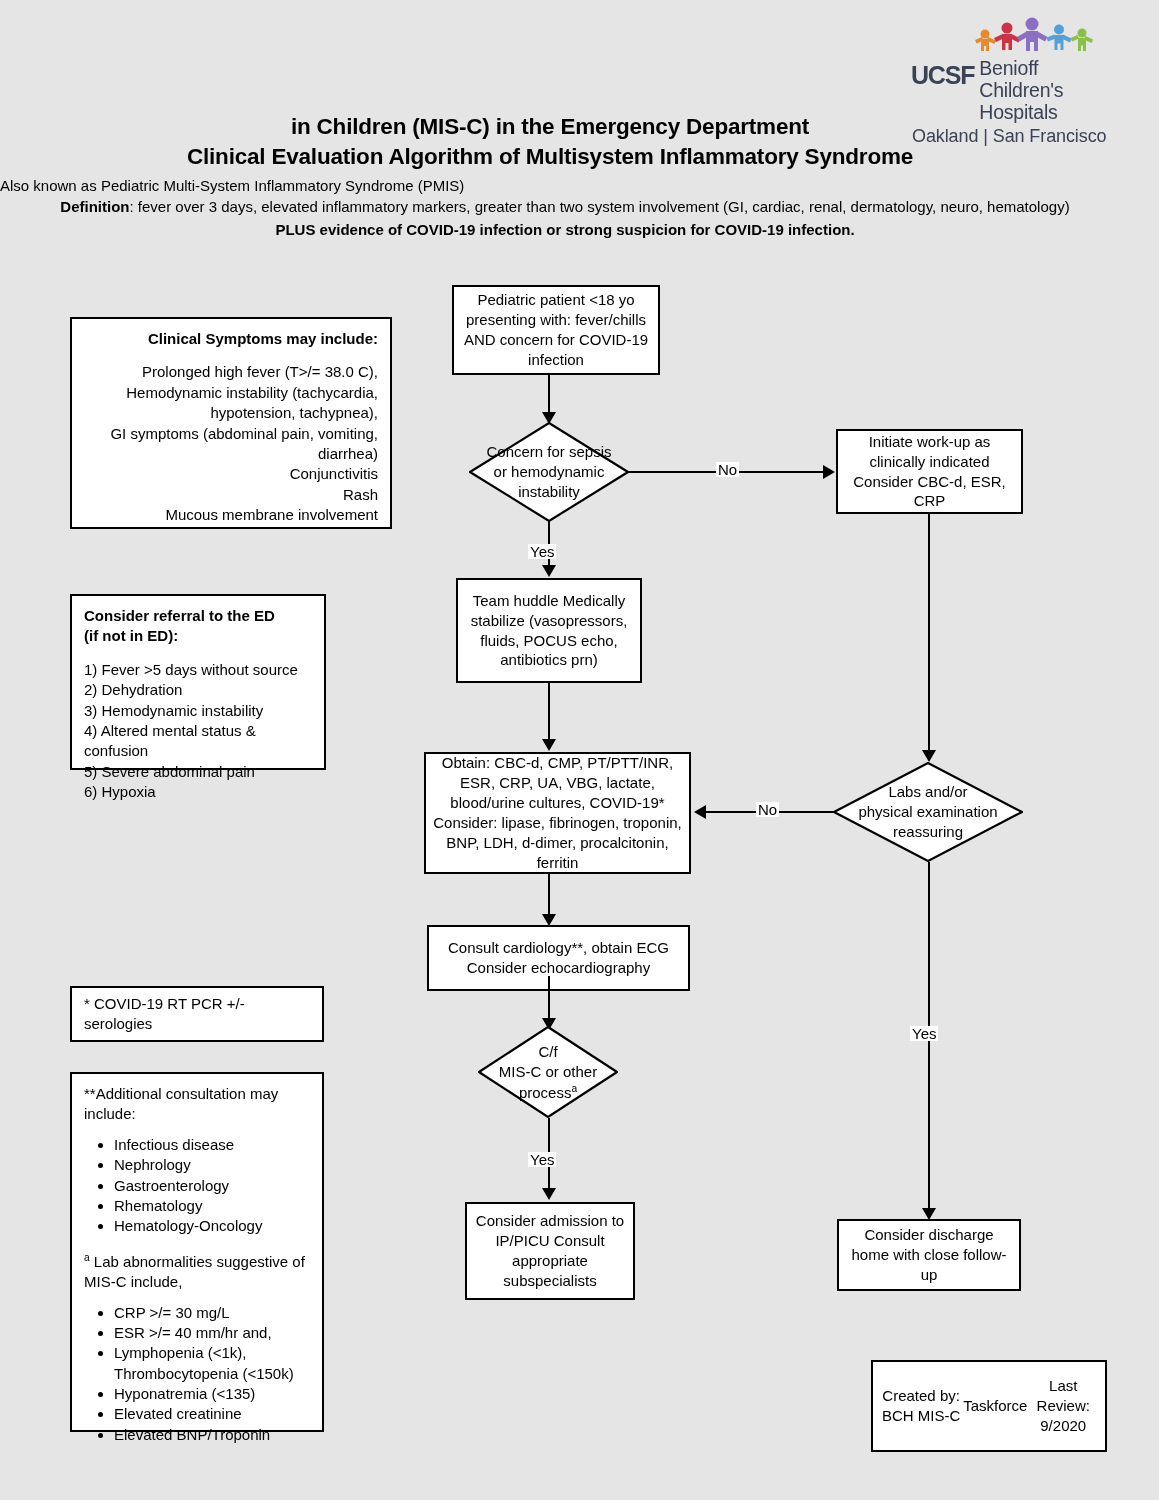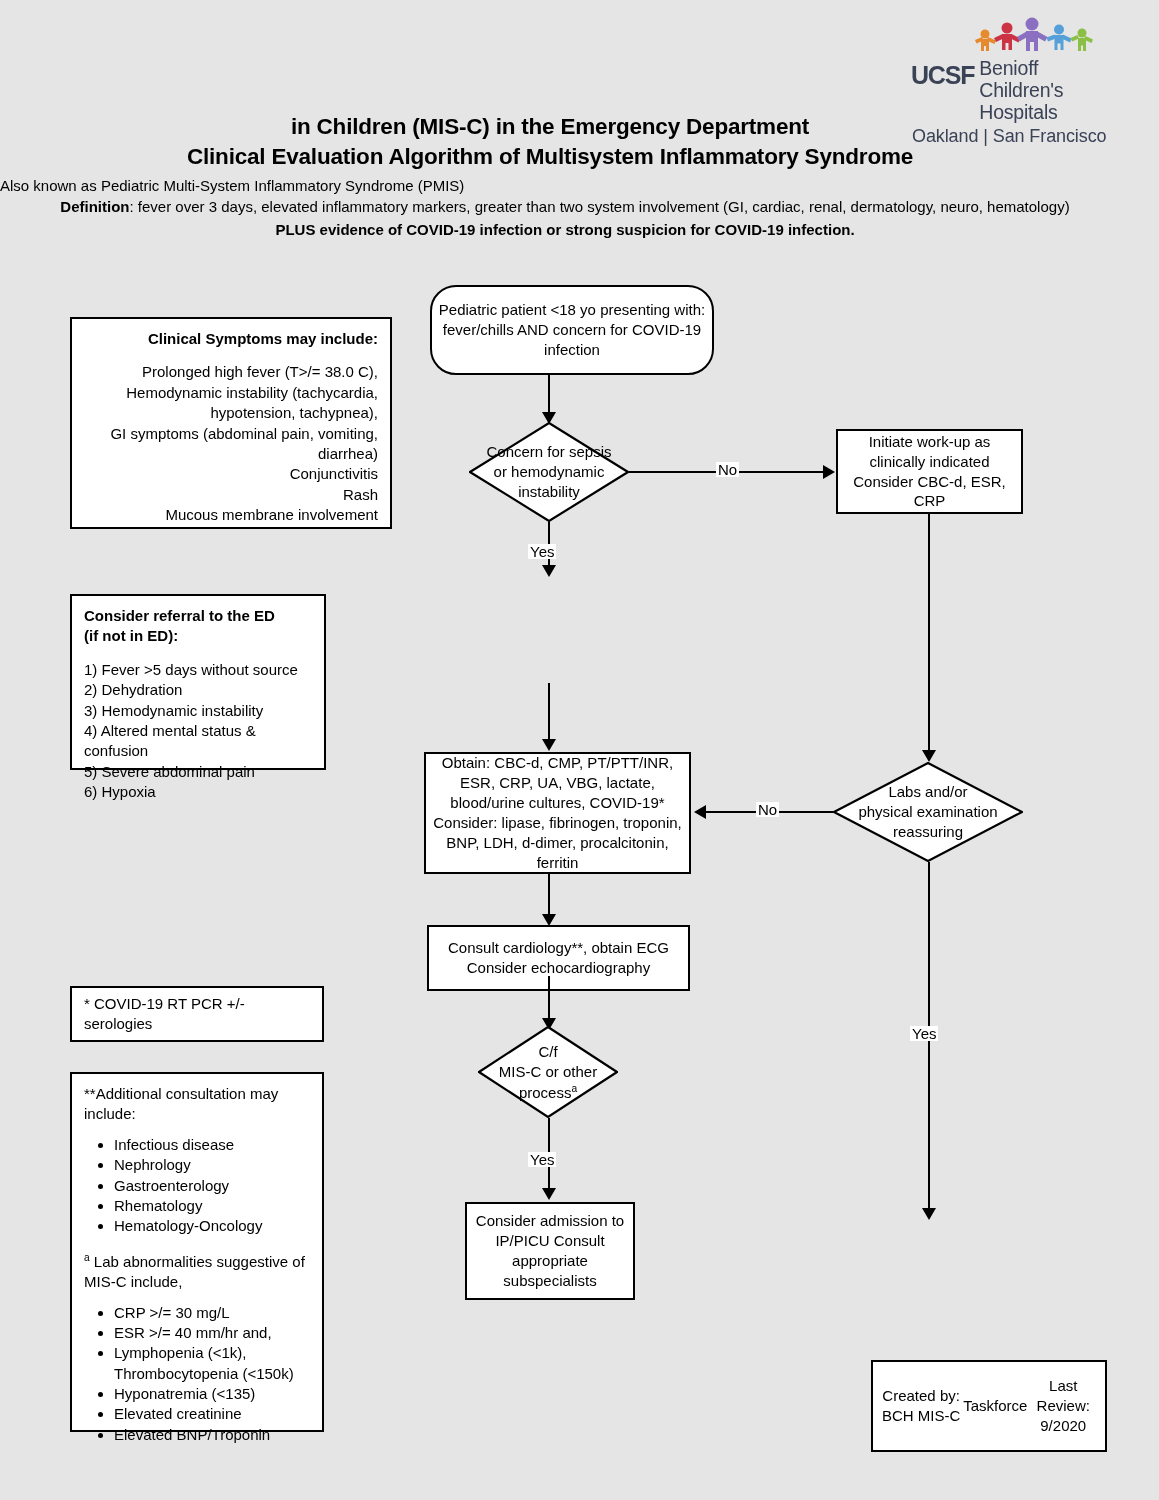--- a/index.html
+++ b/index.html
@@ -296,21 +296,21 @@
     <ul>
       <li>CRP &gt;/= 30 mg/L</li>
       <li>ESR &gt;/=  40 mm/hr and,</li>
       <li>Lymphopenia (&lt;1k), Thrombocytopenia (&lt;150k)</li>
       <li>Hyponatremia (&lt;135)</li>
       <li>Elevated creatinine</li>
       <li>Elevated BNP/Troponin</li>
     </ul>
   </div>
 
-  <div class="node" style="left:430px; top:285px; width:284px; height:90px;border-radius:26px;">Pediatric patient &lt;18 yo presenting with:  fever/chills AND concern for COVID-19 infection</div>
+  <div class="node" style="left:452px; top:285px; width:208px; height:90px;">Pediatric patient &lt;18 yo presenting with:  fever/chills AND concern for COVID-19 infection</div>
 
   <div class="vline" style="left:548px; top:375px; height:40px;"></div>
   <div class="arrow-d" style="left:542px; top:412px;"></div>
 
   <div class="diamond" style="left:469px; top:422px; width:160px; height:100px;">
     <svg class="shape" viewBox="0 0 160 100" preserveAspectRatio="none">
       <polygon points="80,1 159,50 80,99 1,50" fill="#fff" stroke="#000" stroke-width="2.2"></polygon>
     </svg>
     <div class="dlabel">
       <div>Concern for sepsis</div>
@@ -322,20 +322,21 @@
   <div class="hline" style="left:629px; top:471px; width:196px;"></div>
   <div class="arrow-r" style="left:823px; top:465px;"></div>
   <div class="edge-label" style="left:716px; top:462px;">No</div>
 
   <div class="node" style="left:836px; top:429px; width:187px; height:85px;">Initiate work-up as clinically indicated Consider CBC-d, ESR, CRP</div>
 
   <div class="vline" style="left:548px; top:522px; height:45px;"></div>
   <div class="arrow-d" style="left:542px; top:565px;"></div>
   <div class="edge-label" style="left:528px; top:544px;">Yes</div>
 
+  <div class="node" style="left:456px; top:578px; width:186px; height:105px;">Team huddle Medically stabilize (vasopressors, fluids, POCUS echo, antibiotics prn)</div>
 
   <div class="vline" style="left:548px; top:683px; height:58px;"></div>
   <div class="arrow-d" style="left:542px; top:739px;"></div>
 
   <div class="node" style="left:424px; top:752px; width:267px; height:122px;">Obtain:  CBC-d, CMP, PT/PTT/INR, ESR, CRP, UA, VBG, lactate, blood/urine cultures, COVID-19* Consider: lipase, fibrinogen, troponin, BNP, LDH, d-dimer, procalcitonin, ferritin</div>
 
   <div class="vline" style="left:928px; top:514px; height:238px;"></div>
   <div class="arrow-d" style="left:922px; top:750px;"></div>
 
   <div class="diamond" style="left:833px; top:762px; width:190px; height:100px;">
@@ -375,20 +376,21 @@
   <div class="vline" style="left:548px; top:1118px; height:72px;"></div>
   <div class="arrow-d" style="left:542px; top:1188px;"></div>
   <div class="edge-label" style="left:528px; top:1152px;">Yes</div>
 
   <div class="node" style="left:465px; top:1202px; width:170px; height:98px;">Consider admission to IP/PICU Consult appropriate subspecialists</div>
 
   <div class="vline" style="left:928px; top:862px; height:348px;"></div>
   <div class="arrow-d" style="left:922px; top:1208px;"></div>
   <div class="edge-label" style="left:910px; top:1026px;">Yes</div>
 
+  <div class="node" style="left:837px; top:1219px; width:184px; height:72px;">Consider discharge home with close follow-up</div>
 
   <div class="node" style="left:871px; top:1360px; width:236px; height:92px; flex-direction:row;">
     <div>Created by: BCH MIS-C</div>
     <div>Taskforce</div>
     <div>Last Review:  9/2020</div>
   </div>
 
 </div>
 
 </body></html>

